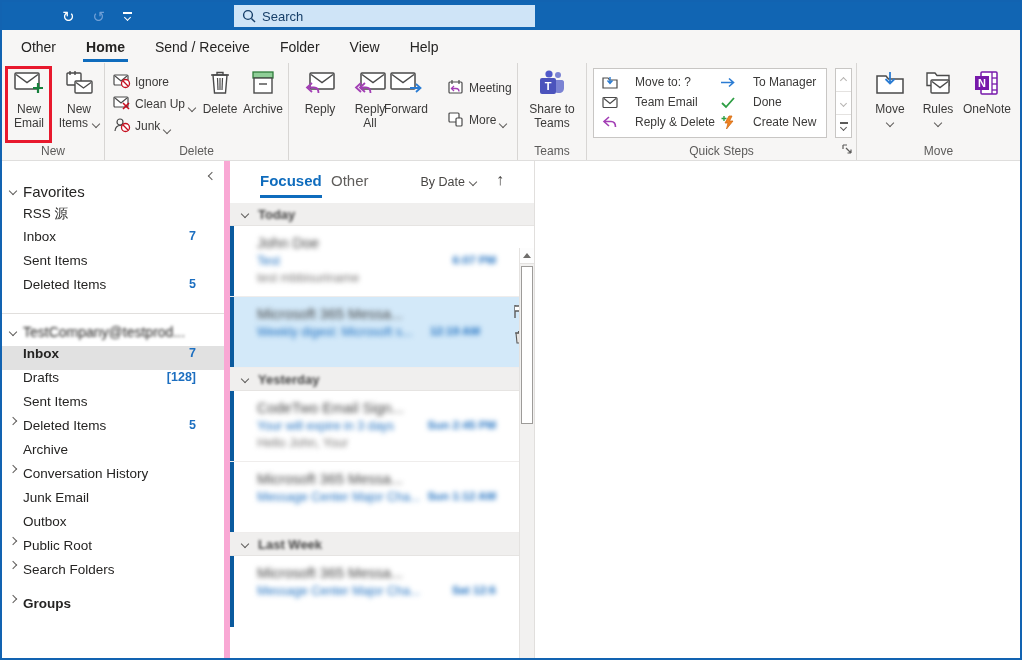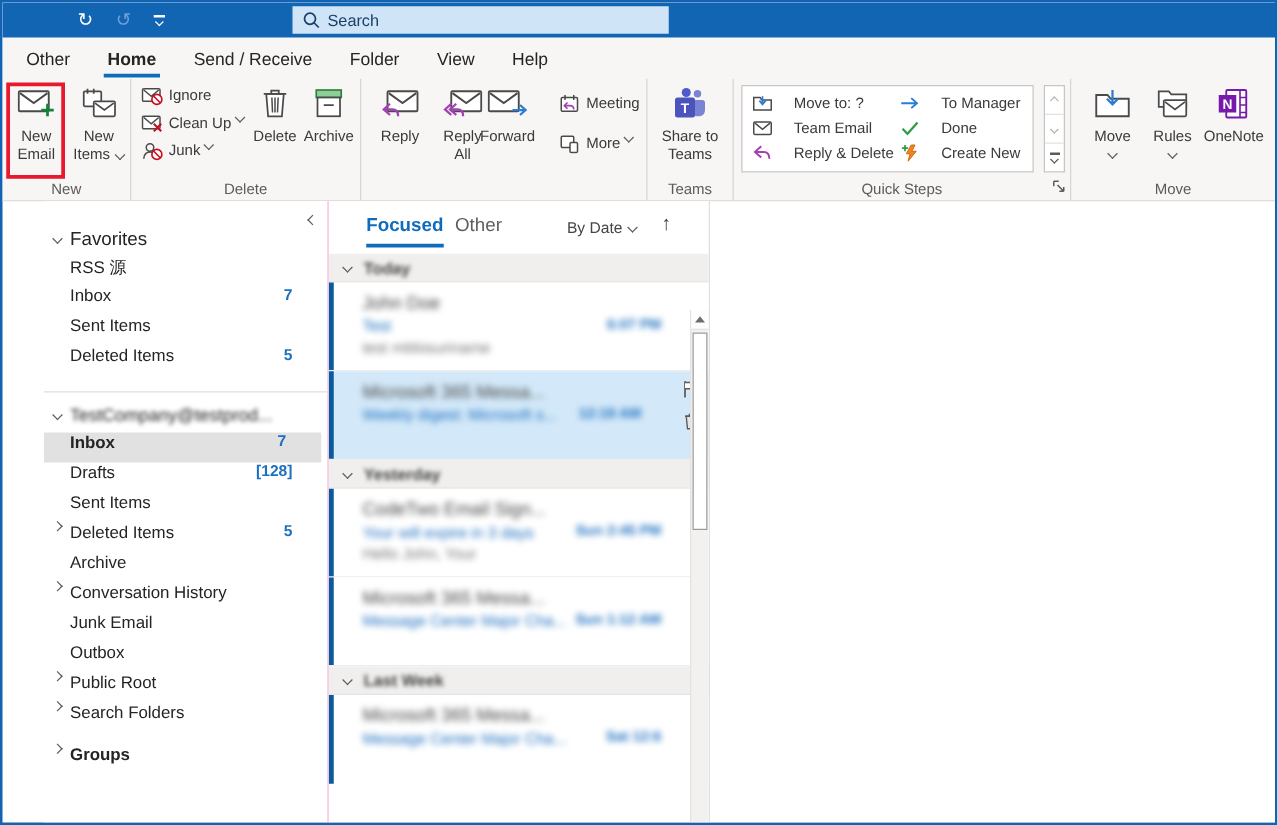--- a/index.html
+++ b/index.html
@@ -28,41 +28,41 @@
   .mtab { position:relative; display:flex; align-items:center; padding:0 15px; font-size:14px; color:#252423; cursor:default; }
   .mtab.sel { font-weight:700; }
   .mtab.sel::after { content:''; position:absolute; left:12px; right:12px; bottom:1px; height:3px; background:#0f6cbd; }
 
   
   .ribbon { position:relative; height:98px; background:#f7f6f5; border-bottom:1px solid #dfdedd; font-size:12px; }
   .rgroup { position:absolute; top:0; bottom:0; border-right:1px solid #d8d6d4; }
   .glabel { position:absolute; bottom:2px; left:0; right:0; text-align:center; font-size:12px; color:#5c5b5a; }
   .rbig { position:absolute; top:4px; width:50px; display:flex; flex-direction:column; align-items:center; text-align:center; line-height:14px; color:#3b3a39; cursor:default; }
   .rbig .iconbox { height:32px; display:flex; align-items:center; justify-content:center; margin-bottom:3px; }
-  .rsmall { position:absolute; display:flex; align-items:flex-start; gap:4px; height:20px; color:#3b3a39; cursor:default; white-space:nowrap; }
+  .rsmall { position:absolute; display:flex; align-items:flex-end; gap:4px; height:20px; color:#3b3a39; cursor:default; white-space:nowrap; }
   .rsmall .iconbox { width:18px; height:16px; position:relative; }
   .iconbox svg { display:block; }
 
   
   .callout { position:absolute; left:3px; top:64px; width:47px; height:77px; border:3px solid #e8192d; z-index:50; pointer-events:none; }
 
   
   .qsbox { position:absolute; left:6px; top:5px; width:234px; height:70px; background:#fff; border:1px solid #c8c6c4; }
   .qs-item { position:absolute; display:flex; align-items:center; gap:17px; height:20px; white-space:nowrap; cursor:default; }
   .qs-strip { position:absolute; right:4px; top:5px; width:17px; height:70px; border:1px solid #c8c6c4; background:#fff; display:flex; flex-direction:column; }
   .qs-strip .sbtn { flex:1; display:flex; align-items:center; justify-content:center; border-bottom:1px solid #e4e2e0; }
   .qs-strip .sbtn:last-child { border-bottom:none; }
   .qs-strip .chv { width:5px; height:5px; border-color:#a9a7a5; }
   .launcher { position:absolute; right:4px; bottom:3px; }
 
   
   .main { display:flex; height:497px; }
 
   
-  .sidebar { position:relative; width:228px; border-right:1px solid #f9a8d4; background:#fff; padding-top:4px; overflow:hidden; flex:none;margin-left:33px; }
+  .sidebar { position:relative; width:228px; border-right:6px solid #f9a8d4; background:#fff; padding-top:4px; overflow:hidden; flex:none; }
   .collapse { position:absolute; top:6px; right:9px; }
   .sb-header { display:flex; align-items:center; gap:7px; padding-left:8px; height:28px; margin-top:12px; font-size:15px; color:#252423; cursor:default; }
   .sb-item { position:relative; display:flex; align-items:flex-start; height:24px; padding-left:21px; padding-right:28px; font-size:13.5px; color:#252423; cursor:default; }
   .sb-item .cnt { position:absolute; right:28px; color:#1d6fc0; font-weight:700; font-size:12.5px; }
   .sb-item .exp { position:absolute; left:8px; }
   .sb-item.sel { background:#e1e1e1; font-weight:700; width:222px; }
   .sb-item.boldrow { font-weight:700; }
   .sb-div { border-top:1px solid #e1dfdd; margin:12px 0 2px 0; }
 
   

